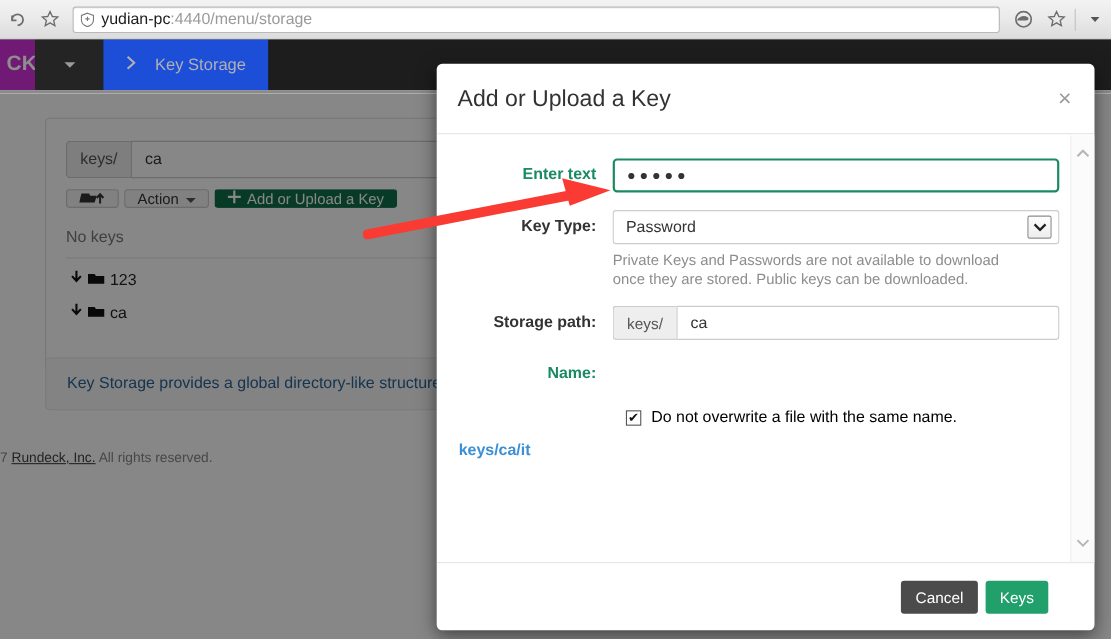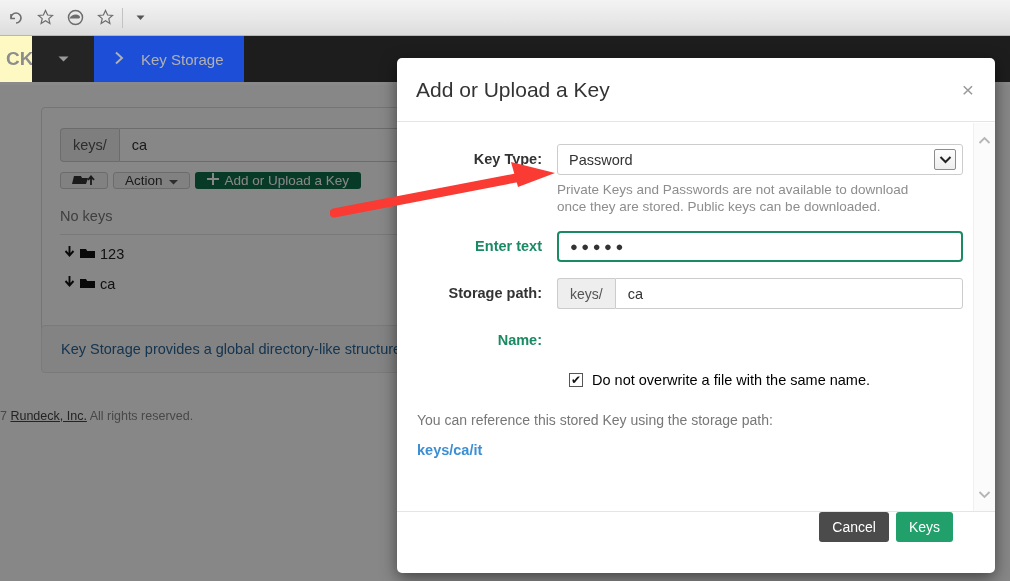--- a/index.html
+++ b/index.html
@@ -34,21 +34,21 @@
   .shield { margin-right: 6px; color: #7a7a7a; display: flex; align-items: center; }
   .right-icons { display: flex; align-items: center; flex: 0 0 auto; }
   .vsep { width: 1px; height: 20px; background: #c2c2c2; margin: 0 2px; }
 
   
   .topnav {
     position: absolute; left: 0; top: 36px; width: 1010px; height: 46px;
     background: #1d1d1d; display: flex; align-items: stretch;
   }
   .brand {
-    background: #fef9c3; color: #8d8d8d; font-size: 19px; font-weight: bold;
+    background: #701a75; color: #8d8d8d; font-size: 19px; font-weight: bold;
     display: flex; align-items: center; padding: 0 6px; width: 32px; overflow: hidden;
   }
   .nav-caret {
     width: 62px; background: #242424; display: flex;
     align-items: center; justify-content: center; color: #9a9a9a; font-size: 11px;
   }
   .nav-crumb {
     background: #1d4ed8; color: #b1b1b1; font-size: 15px;
     display: flex; align-items: center; gap: 17px; padding: 0 20px;
   }
@@ -176,21 +176,21 @@
   .refpath { margin: 14px 0 0 8px; font-size: 14.5px; font-weight: bold; color: #3b8fd4; }
 
   .modal-scroll {
     position: absolute; right: 0; top: 65px; width: 22px; height: 388px;
     background: #fbfbfb; border-left: 1px solid #f0f0f0;
     display: flex; flex-direction: column; align-items: center;
     justify-content: space-between; padding: 8px 0; color: #b5b5b5;
   }
   .modal-footer {
     position: absolute; left: 0; bottom: 0; width: 598px; height: 62px;
-    border-top: 1px solid #e5e5e5; display: flex; align-items: flex-start;
+    border-top: 1px solid #e5e5e5; display: flex; align-items: center;
     justify-content: flex-end; gap: 7px; padding-right: 42px;
   }
   .mbtn { height: 30px; border-radius: 3px; font-size: 14px; padding: 0 13px;
           display: flex; align-items: center; border: none; cursor: pointer; }
   .mbtn-cancel { background: #4b4b4b; color: #fff; }
   .mbtn-save { background: #22a06b; color: #fff; }
 
   .arrow-annot { position: absolute; left: 330px; top: 160px; pointer-events: none; }
 </style>
 </head>
@@ -202,20 +202,29 @@
     <div class="chrome-icon">
       <svg width="17" height="17" viewBox="0 0 17 17">
           <path d="M4 9 A5 5 0 1 1 9 14" fill="none" stroke="#6d6d6d" stroke-width="1.6"></path>
           <path d="M4 5 L4 9.5 L8 9.5" fill="none" stroke="#6d6d6d" stroke-width="1.6"></path>
         </svg>
     </div>
     <div class="chrome-icon">
       <svg width="17" height="17" viewBox="0 0 17 17">
           <path d="M8.5 1.5 L10.6 6 L15.5 6.4 L11.8 9.6 L12.9 14.4 L8.5 11.8 L4.1 14.4 L5.2 9.6 L1.5 6.4 L6.4 6 Z" fill="none" stroke="#6d6d6d" stroke-width="1.2"></path>
         </svg>
+    </div>
+    <div class="urlbox">
+      <span class="shield">
+        <svg width="13" height="14" viewBox="0 0 13 14">
+            <path d="M6.5 1 L12 3 V7 C12 10 9.5 12.4 6.5 13.2 C3.5 12.4 1 10 1 7 V3 Z" fill="none" stroke="#7a7a7a" stroke-width="1"></path>
+            <path d="M6.5 4.2 V8.2 M4.6 6.2 H8.4" stroke="#7a7a7a" stroke-width="1"></path>
+          </svg>
+      </span>
+      <span class="url-text"><span class="url-host">yudian-pc</span><span>:4440/menu/storage</span></span>
     </div>
     <div class="right-icons">
       <div class="chrome-icon">
         <svg width="17" height="17" viewBox="0 0 17 17">
             <circle cx="8.5" cy="8.5" r="7" fill="none" stroke="#6d6d6d" stroke-width="1.5"></circle>
             <path d="M2.4 9.6 C4 6 9 4.5 12 6.5 C13.6 7.6 13.2 9.6 11 9.6 Z" fill="#6d6d6d"></path>
           </svg>
       </div>
       <div class="chrome-icon">
         <svg width="17" height="17" viewBox="0 0 17 17">
@@ -324,63 +333,62 @@
   <div class="dim"></div>
 
   <div class="modal">
     <div class="modal-header">
       <div class="modal-title">Add or Upload a Key</div>
       <button class="modal-close">×</button>
     </div>
 
     <div class="modal-body">
       <div class="frow">
+        <div class="flabel green">Enter text</div>
+        <div class="fctl">
+          <div class="input-green">
+            <span class="pwdots">●●●●●</span>
+          </div>
+        </div>
+      </div>
+
+      <div class="frow">
         <div class="flabel">Key Type:</div>
         <div class="fctl">
           <div class="select-box">
             <span>Password</span>
             <span class="select-arrow">
               <svg width="13" height="9" viewBox="0 0 13 9">
                   <path d="M1.5 2 L6.5 7 L11.5 2" fill="none" stroke="#222" stroke-width="2"></path>
                 </svg>
             </span>
           </div>
           <p class="helptext">Private Keys and Passwords are not available to download once they are stored. Public keys can be downloaded.</p>
         </div>
       </div>
 
       <div class="frow">
-        <div class="flabel green">Enter text</div>
-        <div class="fctl">
-          <div class="input-green">
-            <span class="pwdots">●●●●●</span>
-          </div>
-        </div>
-      </div>
-
-      <div class="frow">
         <div class="flabel">Storage path:</div>
         <div class="fctl">
           <div class="path-group">
             <div class="pfx">keys/</div>
             <div class="val">ca</div>
           </div>
         </div>
       </div>
 
       <div class="frow">
         <div class="flabel green">Name:</div>
       </div>
 
       <div class="checkrow">
         <span class="chk">✔</span>
         <span class="checklabel">Do not overwrite a file with the same name.</span>
       </div>
 
-      <div class="refline">You can reference this stored Key using the storage path:</div>
       <div class="refpath">keys/ca/it</div>
     </div>
 
     <div class="modal-scroll">
       <span>
         <svg width="13" height="9" viewBox="0 0 13 9">
             <path d="M1.5 7 L6.5 2 L11.5 7" fill="none" stroke="#b5b5b5" stroke-width="1.8"></path>
           </svg>
       </span>
       <span>

